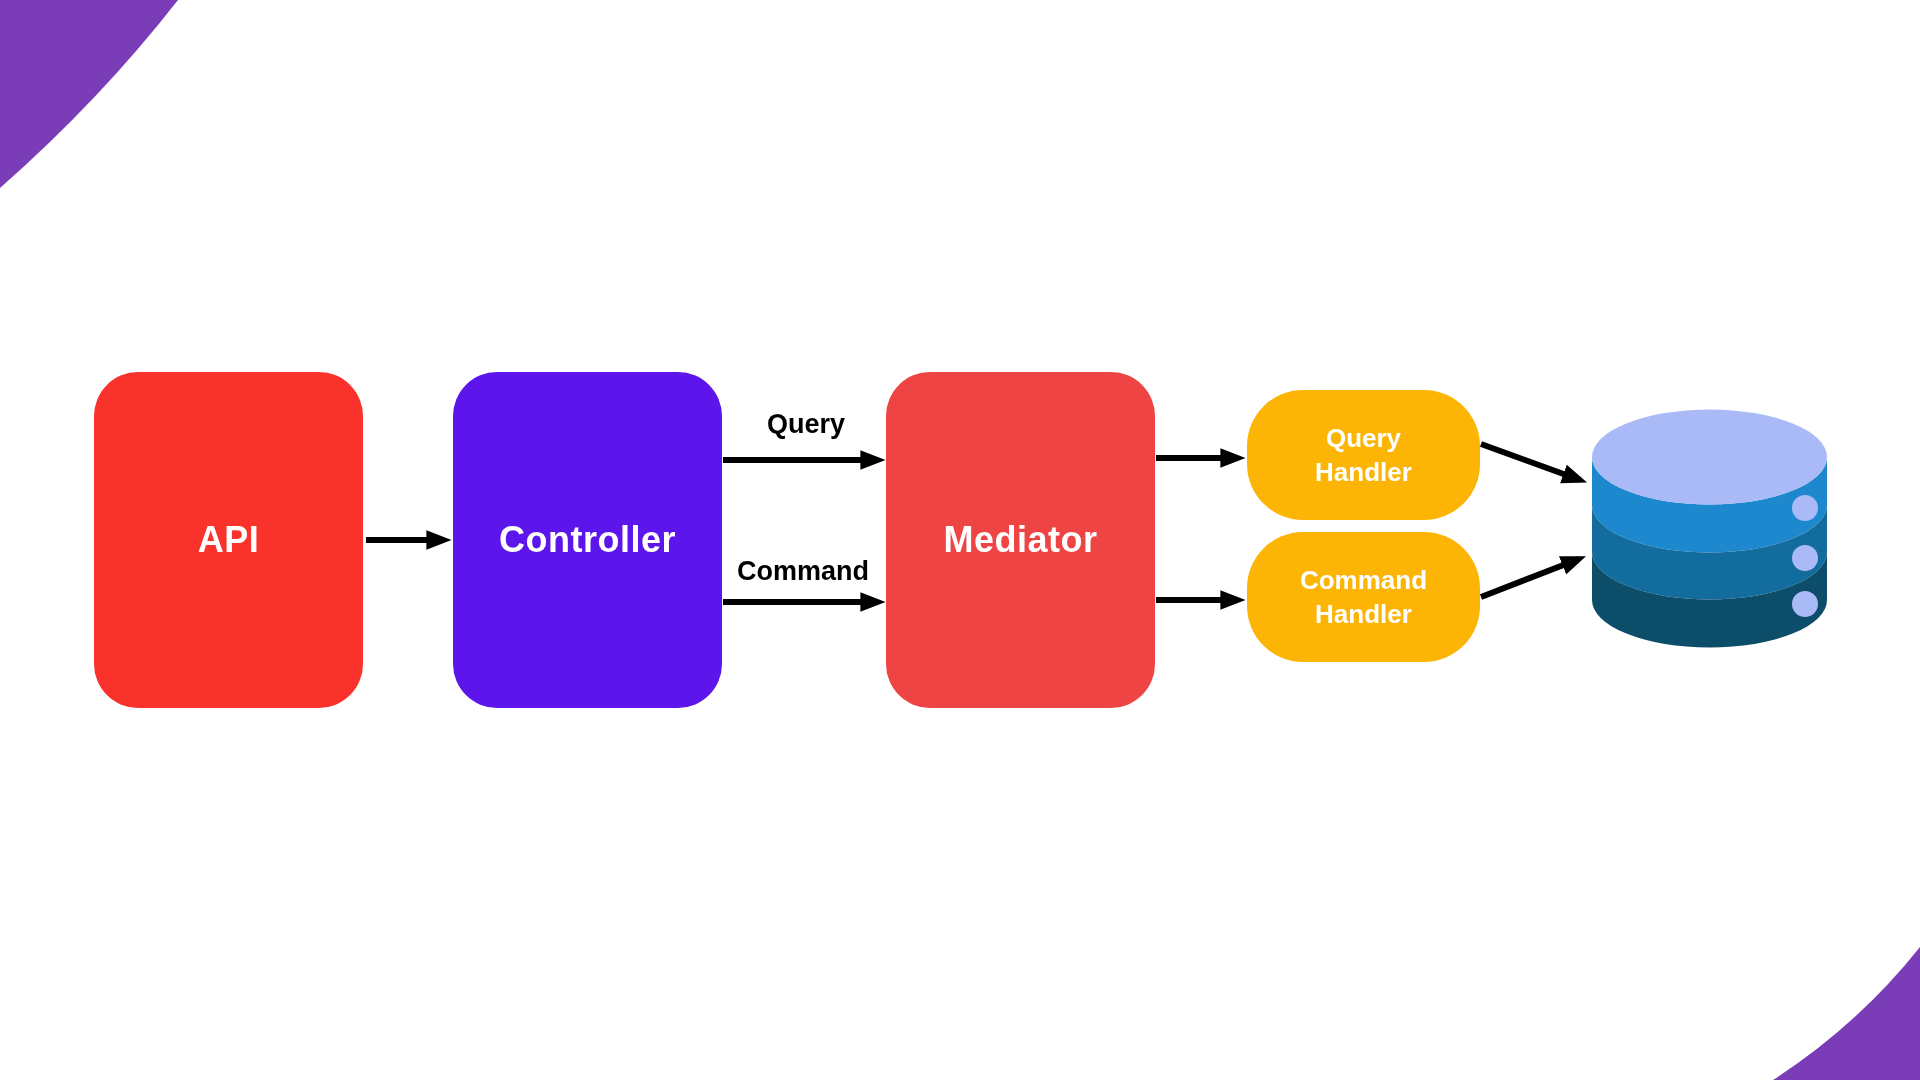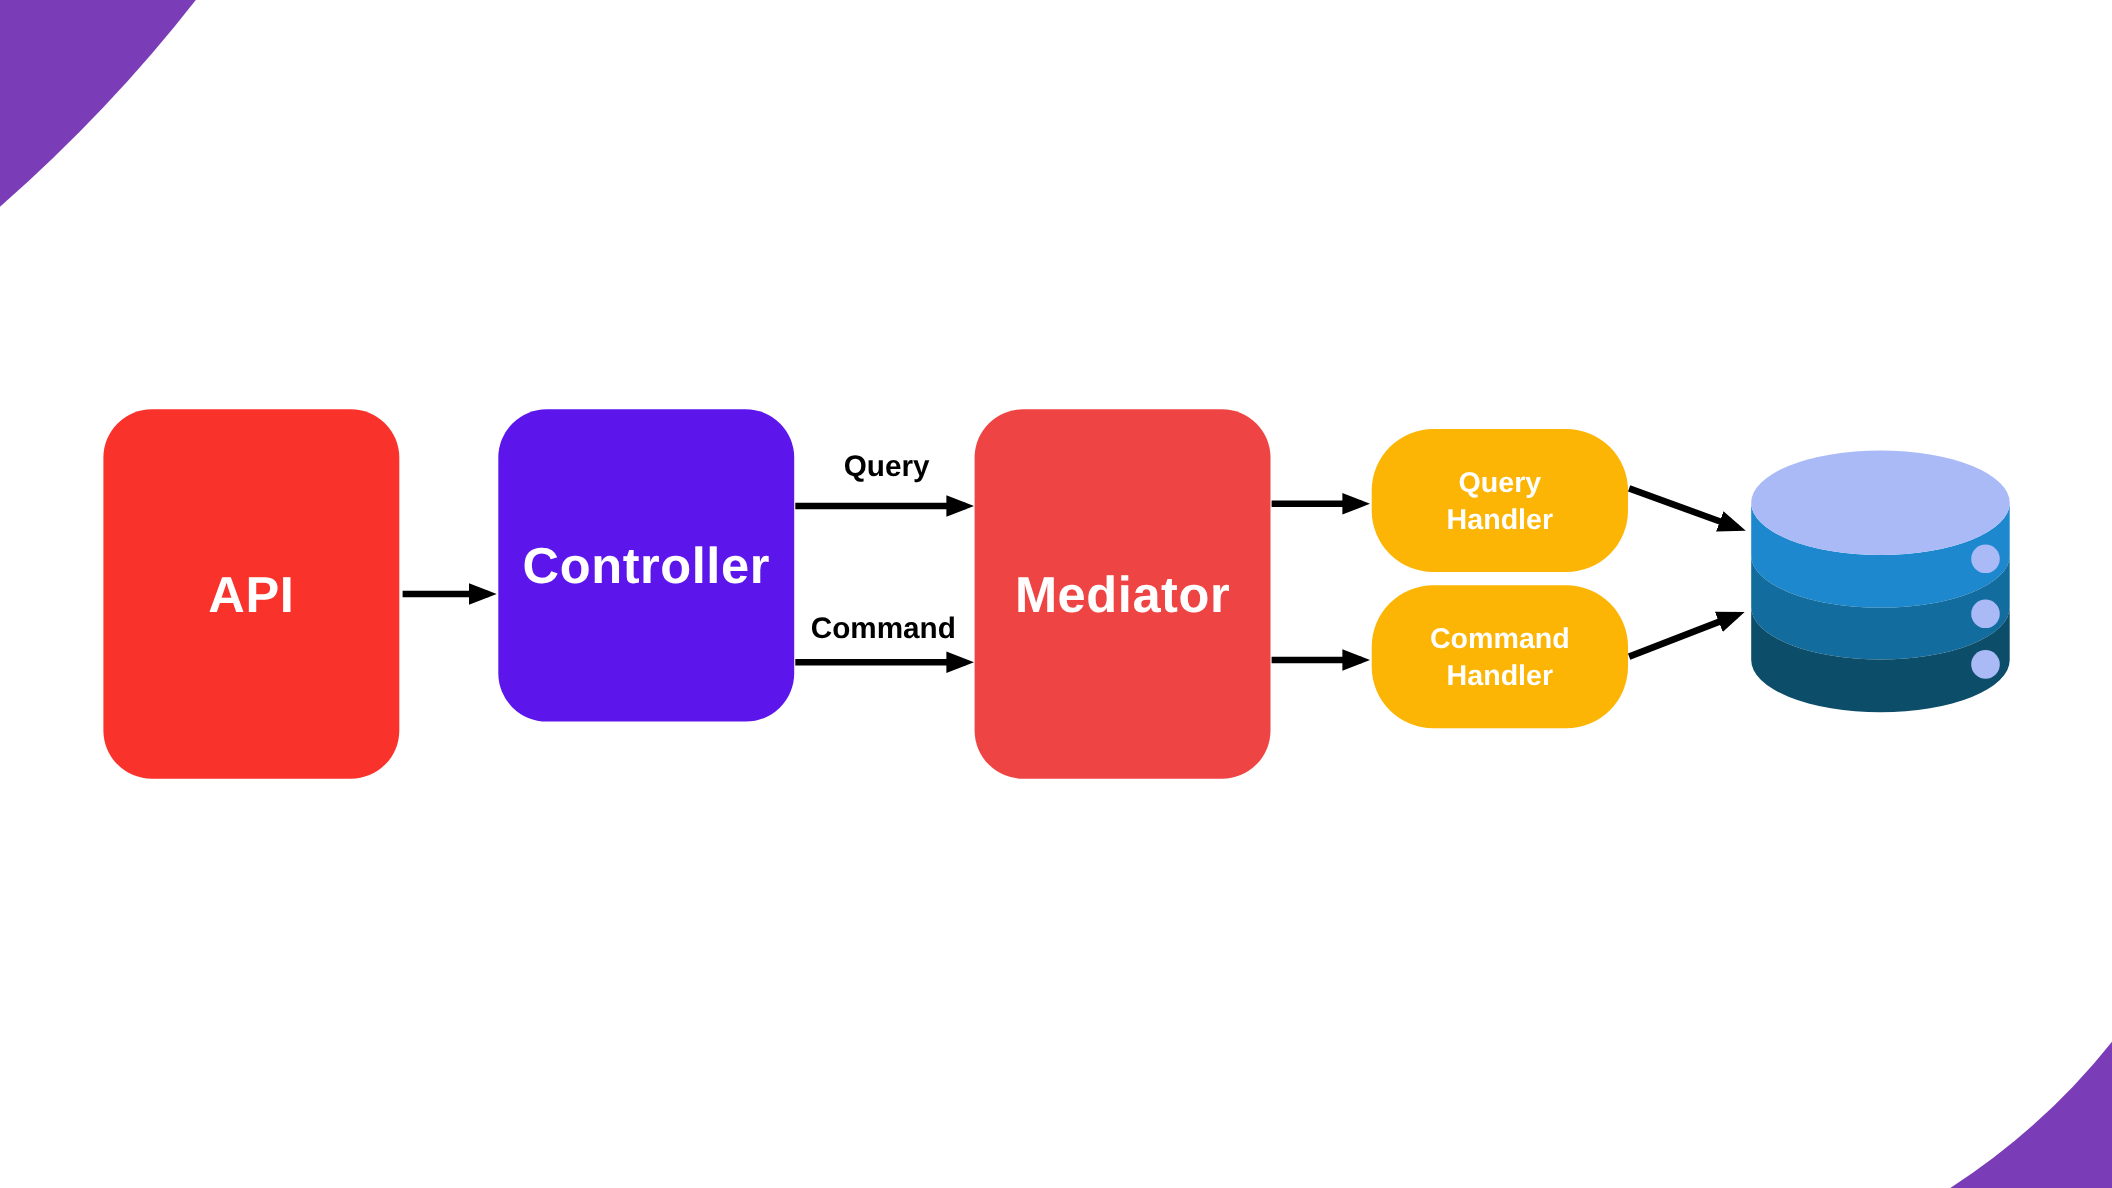--- a/index.html
+++ b/index.html
@@ -10,24 +10,24 @@
     overflow:hidden;
     font-family:"Liberation Sans",sans-serif;
   }
   svg.layer{position:absolute;left:0;top:0;width:1920px;height:1080px;}
   .node{
     position:absolute;
     display:flex;align-items:center;justify-content:center;
     color:#ffffff;font-weight:700;text-align:center;
     box-sizing:border-box;
   }
-  .node.big{border-radius:44px;font-size:46px;letter-spacing:0.5px;}
+  .node.big{border-radius:44px;font-size:36px;letter-spacing:0.5px;}
   .node.pill{border-radius:56px;font-size:26px;line-height:34px;}
   #node-api{left:94px;top:372px;width:269px;height:336px;background:#F9322C;}
-  #node-controller{left:453px;top:372px;width:269px;height:284px;background:#5C16EB;}
+  #node-controller{left:453px;top:372px;width:269px;height:336px;background:#5C16EB;}
   #node-mediator{left:886px;top:372px;width:269px;height:336px;background:#09B45C;}
   #node-query-handler{left:1247px;top:390px;width:233px;height:130px;background:#FCB504;}
   #node-command-handler{left:1247px;top:532px;width:233px;height:130px;background:#FCB504;}
   .edge-label{
     position:absolute;transform:translateX(-50%);
     font-weight:700;font-size:27px;line-height:31px;color:#000000;white-space:nowrap;
   }
   #edge-label-query{left:806px;top:409px;}
   #edge-label-command{left:803px;top:556px;}
   .arrow-line{stroke:#000000;stroke-width:6;}

